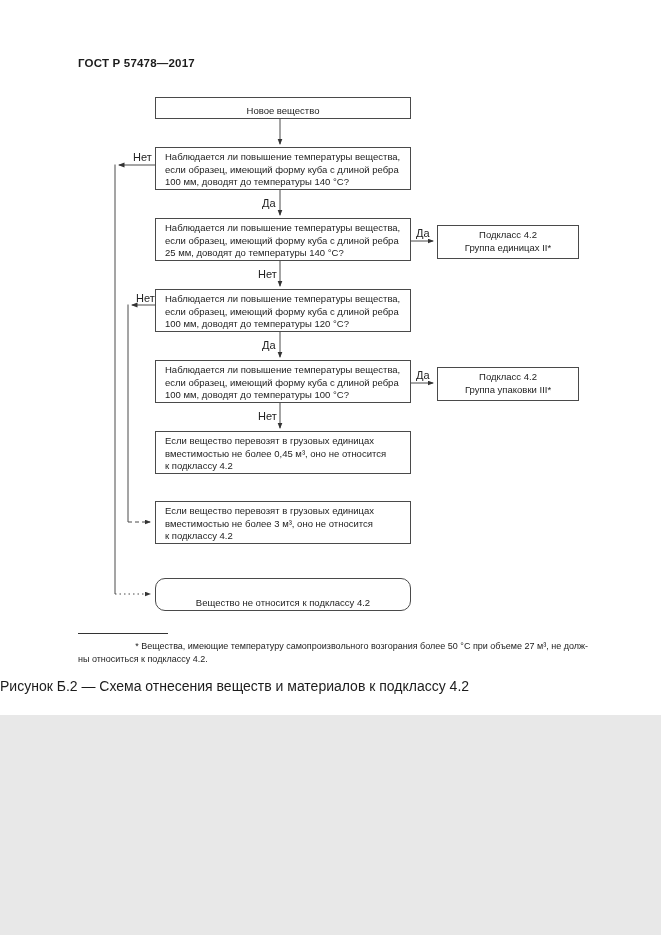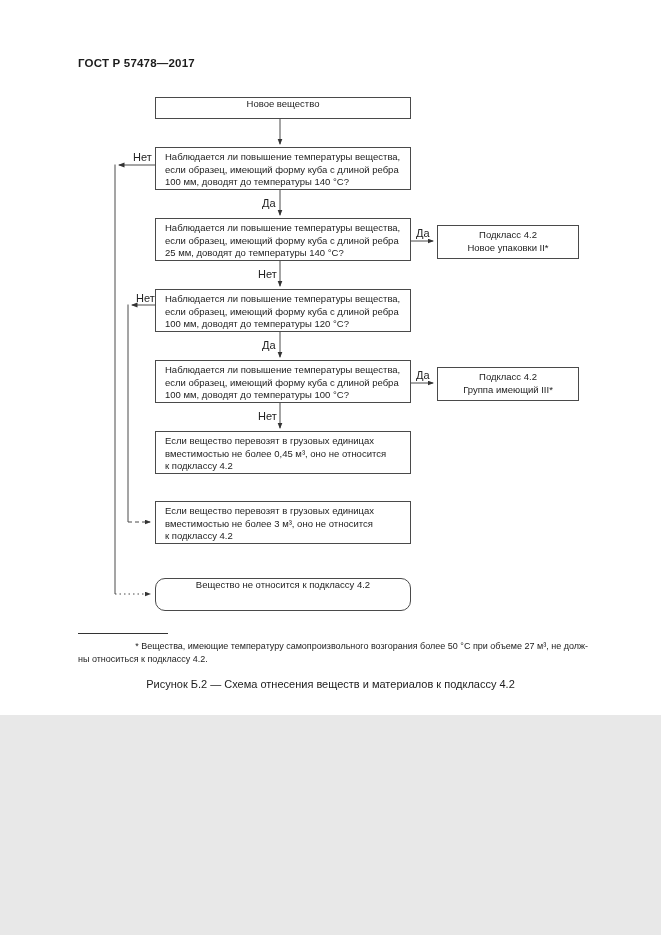--- a/index.html
+++ b/index.html
@@ -13,35 +13,35 @@
     position:absolute; left:78px; top:57px;
     font-size:11.5px; font-weight:bold; letter-spacing:.2px;
   }
   svg.connectors { position:absolute; left:0; top:0; pointer-events:none; }
   .box {
     position:absolute; box-sizing:border-box;
     border:1px solid #4a4a4a; background:#fff;
     font-size:9.5px; line-height:12.6px; color:#1c1c1c;
   }
   .box.qbox { left:155px; width:256px; padding:3px 16px 0 9px; }
-  .box.center { display:flex; align-items:flex-start; justify-content:center; text-align:center; }
+  .box.center { display:flex; align-items:flex-end; justify-content:center; text-align:center; }
   .box .ln { white-space:nowrap; }
   .rbox { left:437px; width:142px; height:34px; text-align:center; padding-top:2px; line-height:13px; }
   .flow-label {
     position:absolute; font-size:11px; color:#222; white-space:nowrap;
   }
   .footnote-rule { position:absolute; left:78px; top:633px; width:90px; border-top:1px solid #333; }
   .footnote {
     position:absolute; left:78px; top:640px; width:510px;
     font-size:9px; line-height:12.5px; color:#1c1c1c;
   }
   .footnote .fn1 { text-indent:26px; white-space:nowrap;text-align:right; }
   .caption {
     position:absolute; left:0; top:678px; width:661px;
-    text-align:center; font-size:11px; color:#1c1c1c;
+    text-align:left; font-size:14px; color:#1c1c1c;
   }
   .page-number { position:absolute; left:93px; top:838px; font-size:14px; }
 </style>
 </head>
 <body>
 
 <div class="page">
 
   <div class="doc-header">ГОСТ Р 57478—2017</div>
 
@@ -79,38 +79,38 @@
   </div>
 
   <div class="box qbox" style="top:218px; height:43px;">
     <div class="ln">Наблюдается ли повышение температуры вещества,</div>
     <div class="ln">если образец, имеющий форму куба с длиной ребра</div>
     <div class="ln">25 мм, доводят до температуры 140 °C?</div>
   </div>
 
   <div class="box rbox" style="top:225px;">
     <div>Подкласс 4.2</div>
-    <div>Новое упаковки II*</div>
+    <div>Группа единицах II*</div>
   </div>
 
   <div class="box qbox" style="top:289px; height:43px;">
     <div class="ln">Наблюдается ли повышение температуры вещества,</div>
     <div class="ln">если образец, имеющий форму куба с длиной ребра</div>
     <div class="ln">100 мм, доводят до температуры 120 °C?</div>
   </div>
 
   <div class="box qbox" style="top:360px; height:43px;">
     <div class="ln">Наблюдается ли повышение температуры вещества,</div>
     <div class="ln">если образец, имеющий форму куба с длиной ребра</div>
     <div class="ln">100 мм, доводят до температуры 100 °C?</div>
   </div>
 
   <div class="box rbox" style="top:367px;">
     <div>Подкласс 4.2</div>
-    <div>Группа имеющий III*</div>
+    <div>Группа упаковки III*</div>
   </div>
 
   <div class="box qbox" style="top:431px; height:43px;">
     <div class="ln">Если вещество перевозят в грузовых единицах</div>
     <div class="ln">вместимостью не более 0,45 м³, оно не относится</div>
     <div class="ln">к подклассу 4.2</div>
   </div>
 
   <div class="box qbox" style="top:501px; height:43px;">
     <div class="ln">Если вещество перевозят в грузовых единицах</div>

